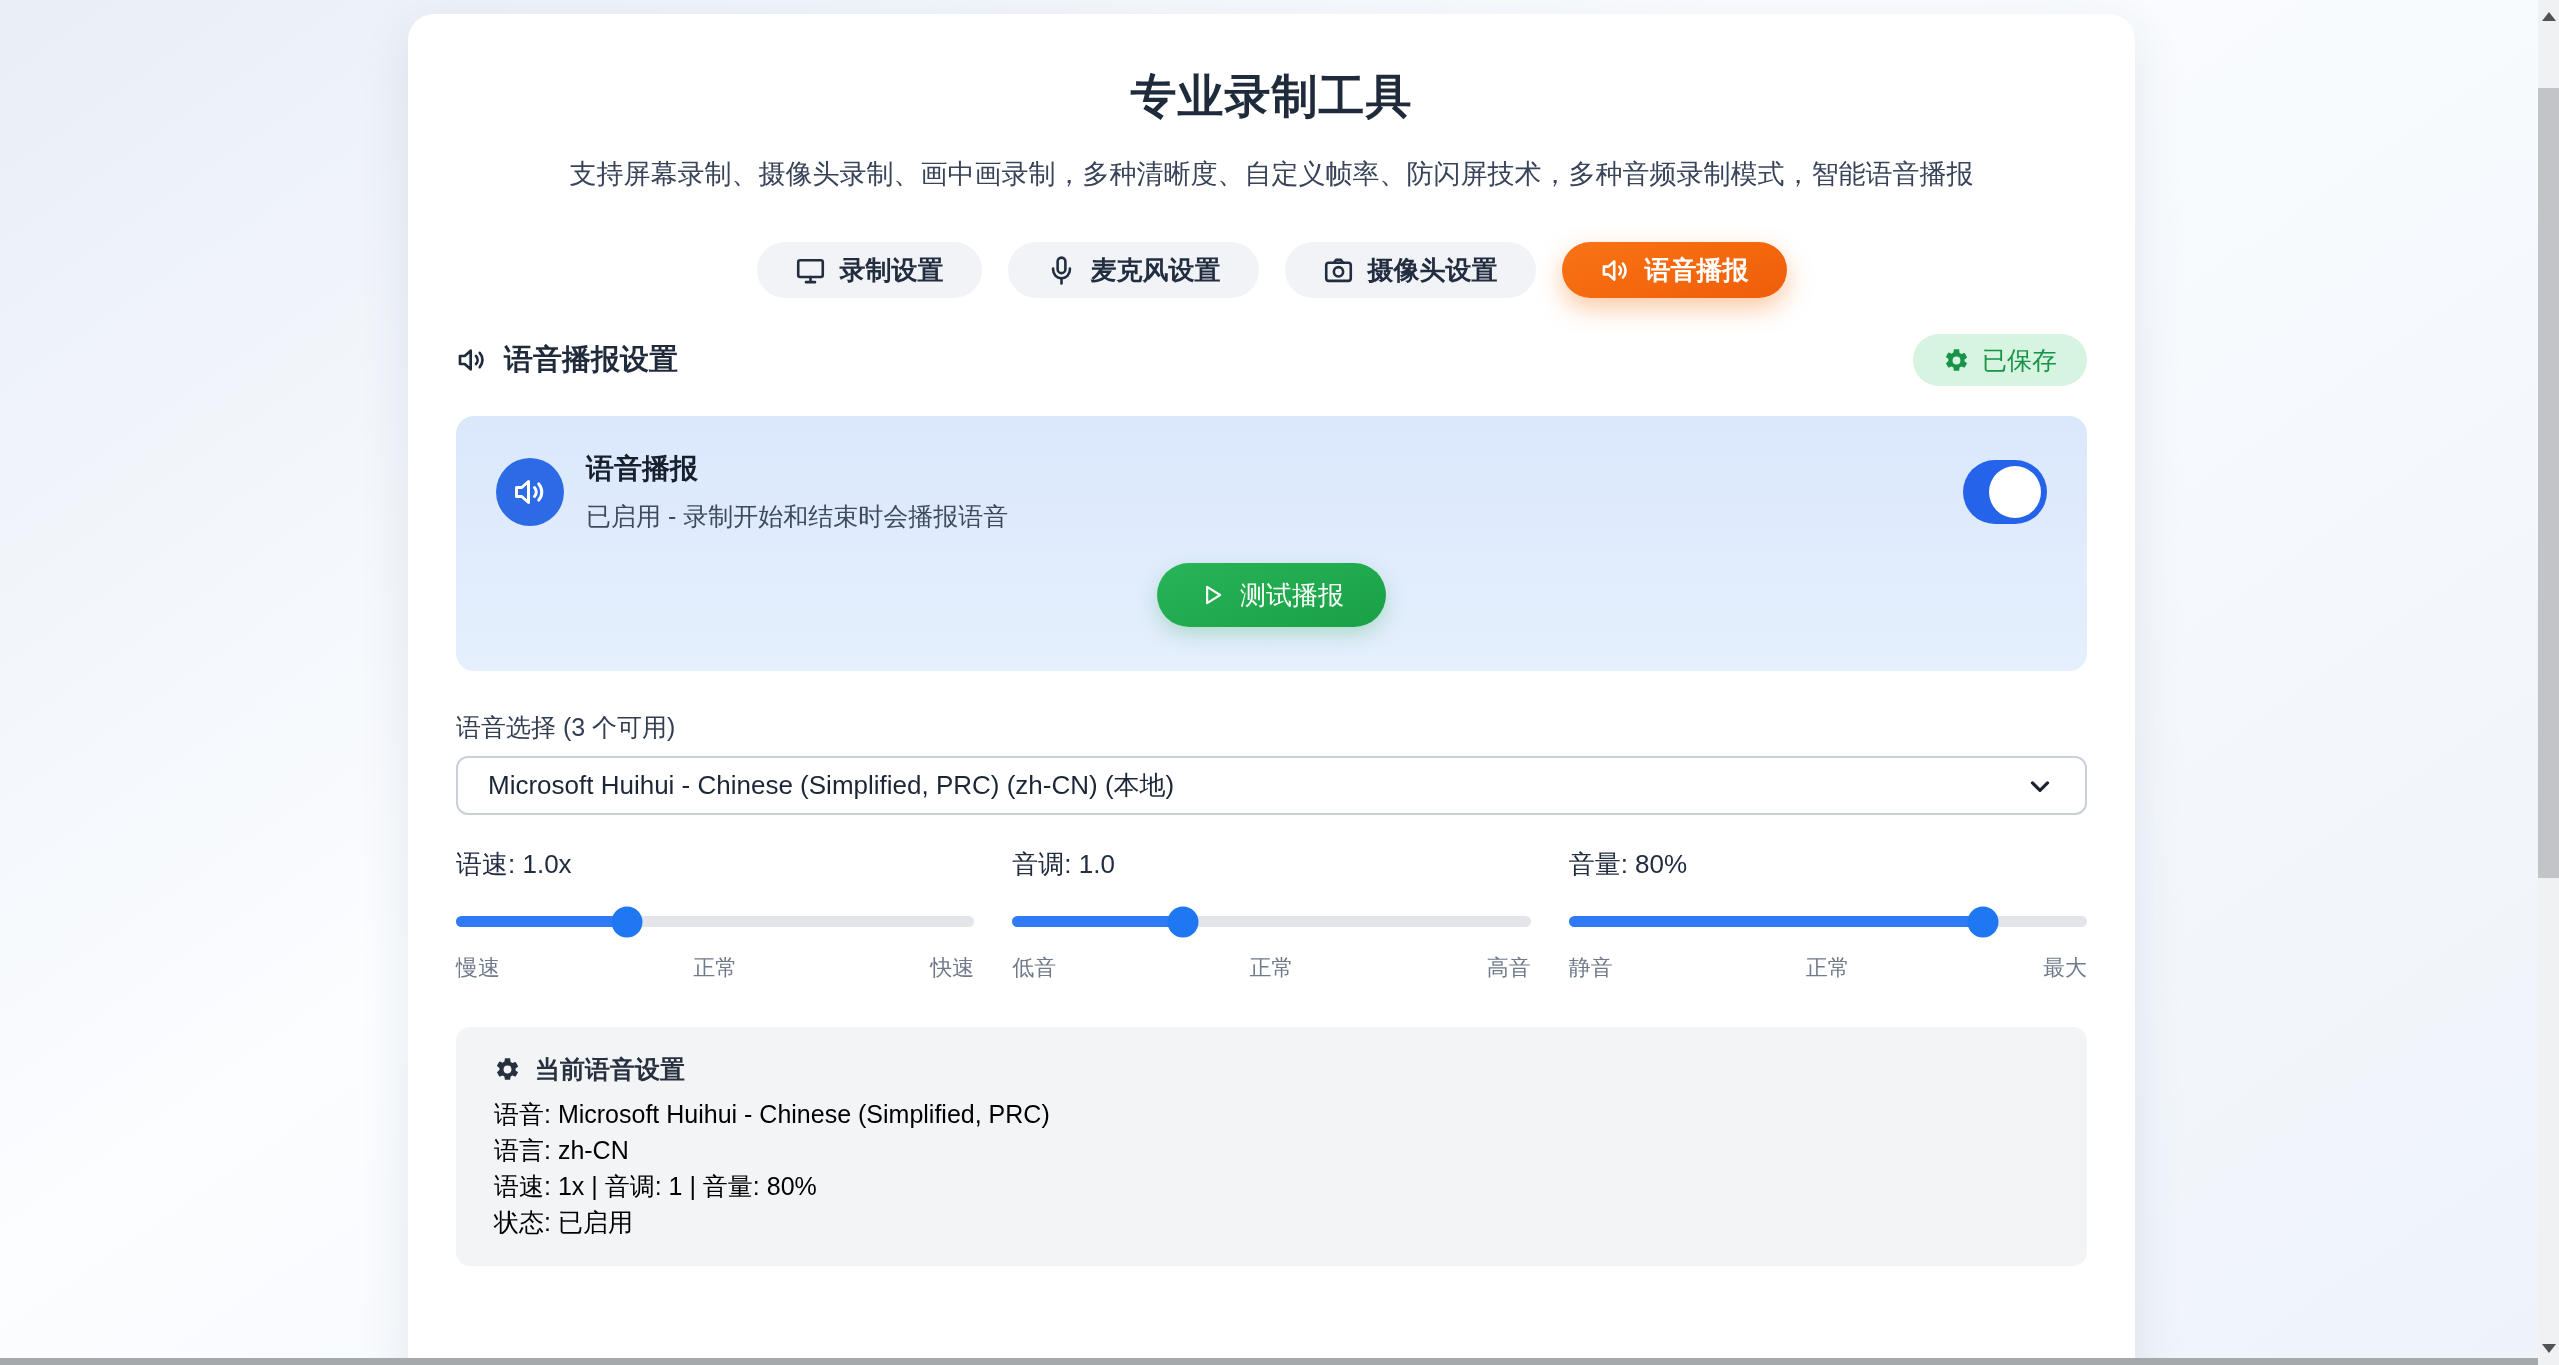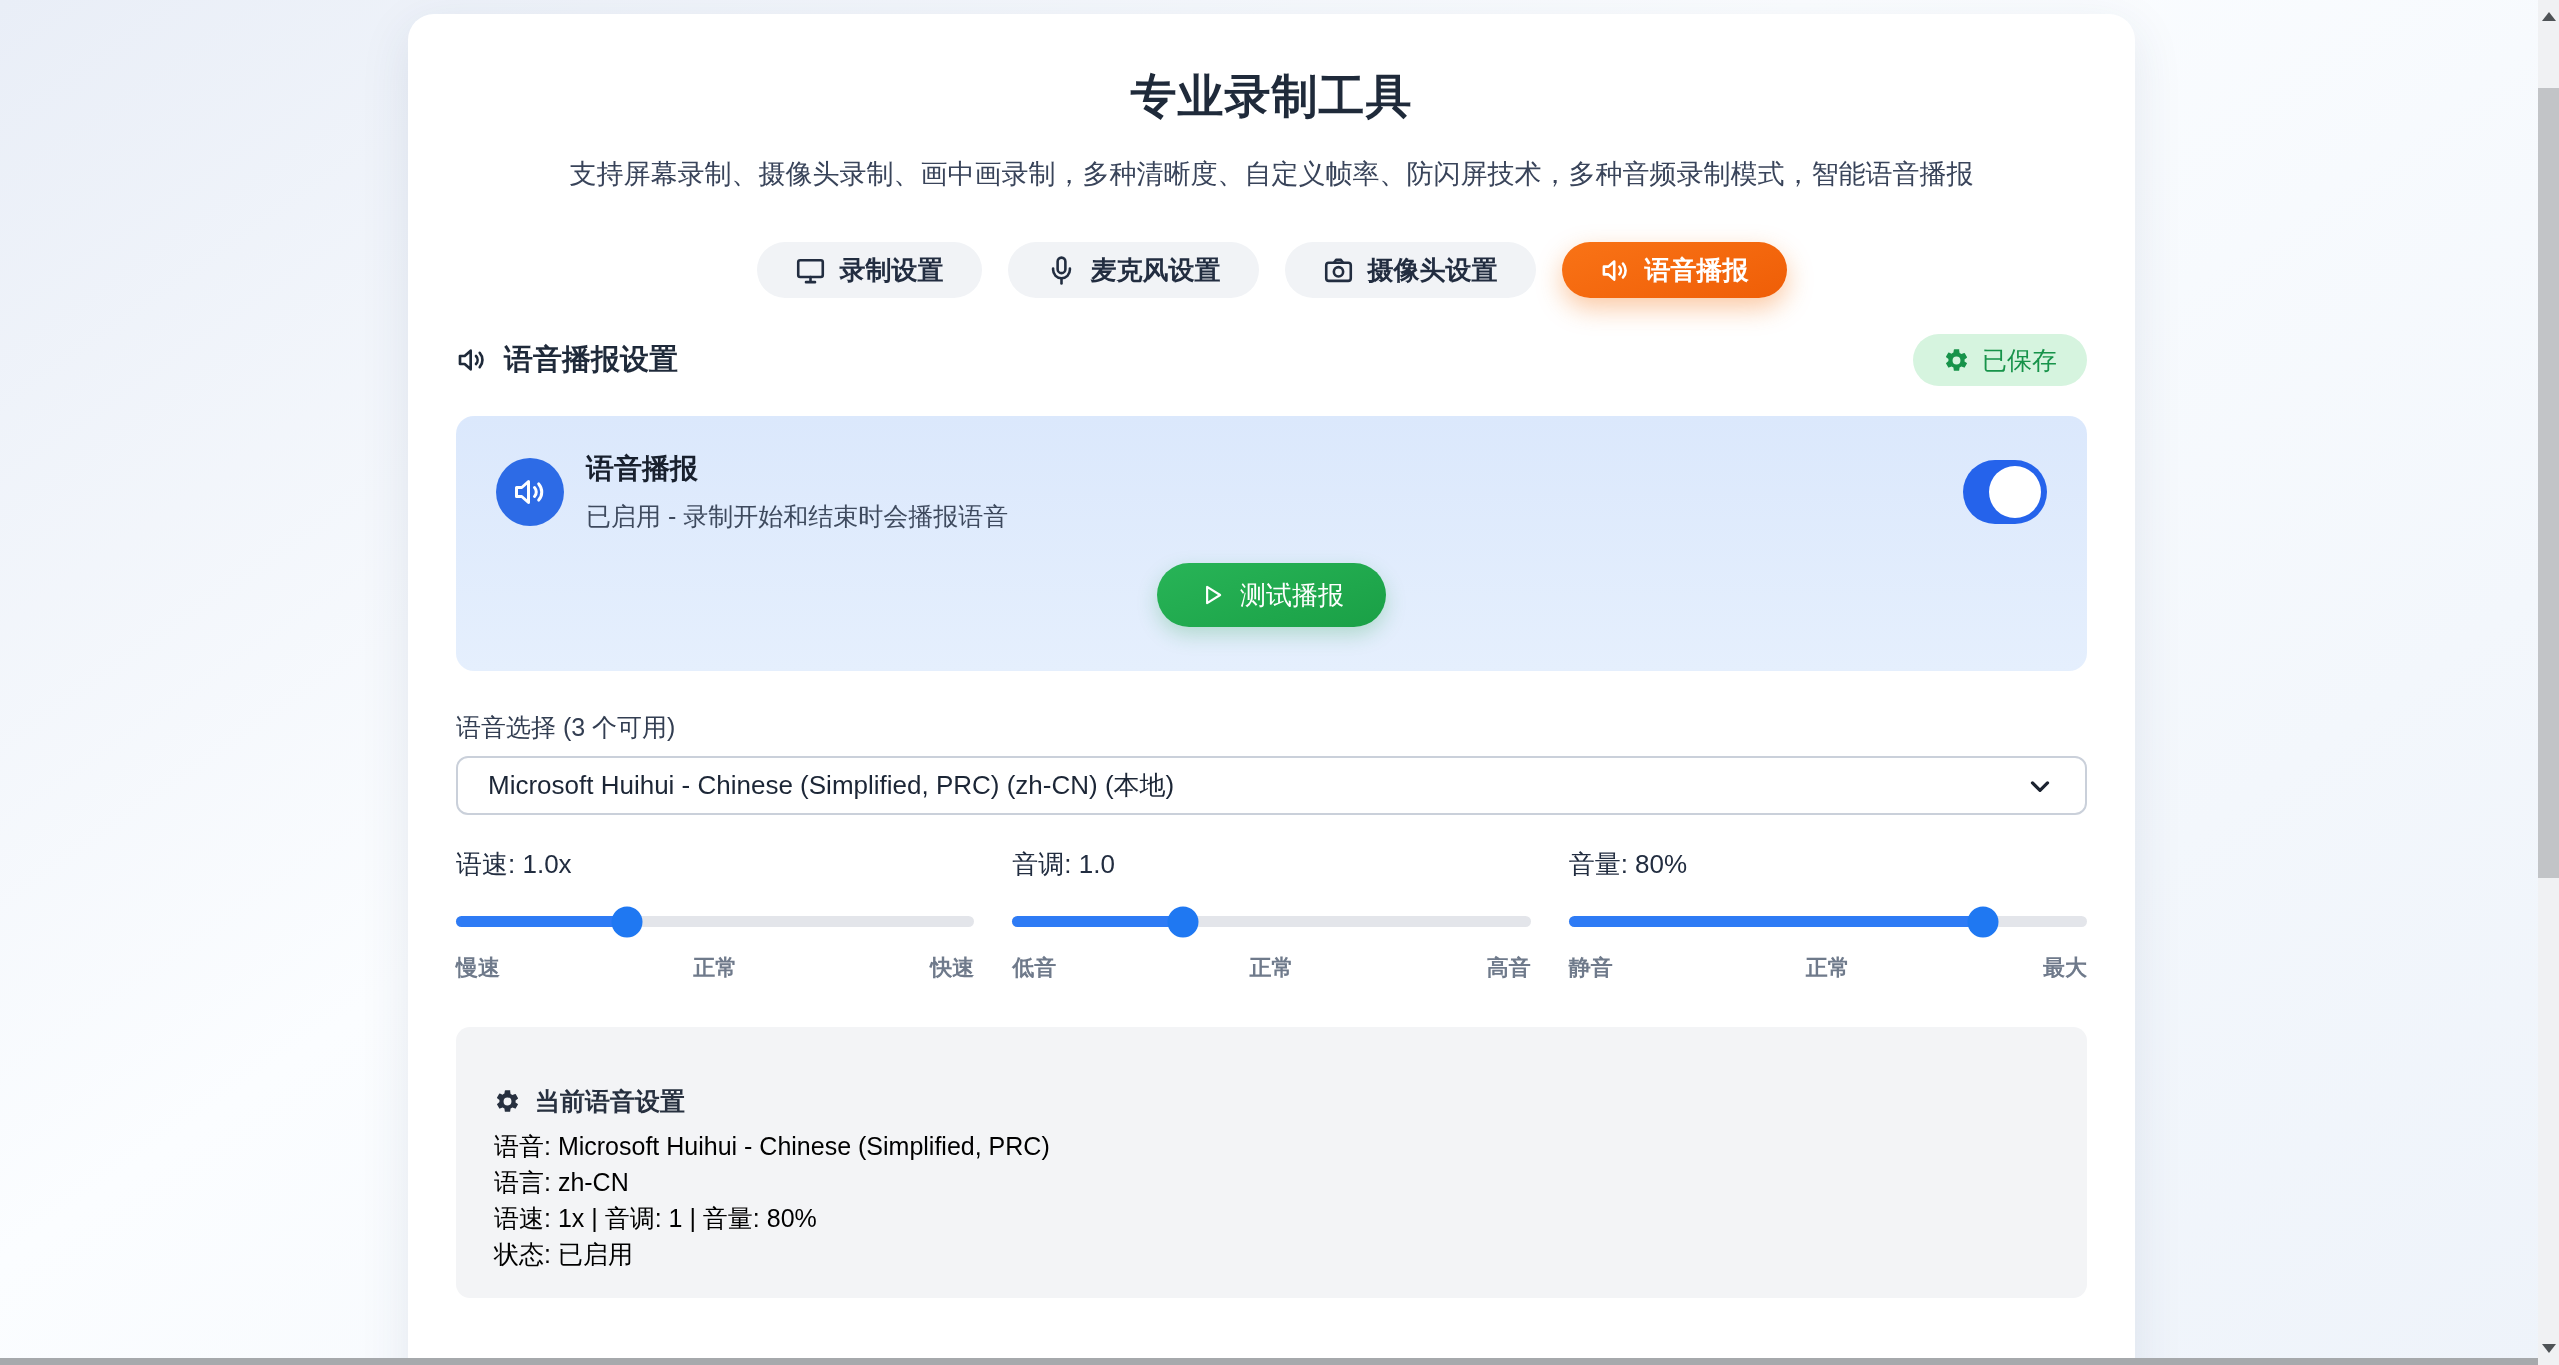--- a/index.html
+++ b/index.html
@@ -79,24 +79,24 @@
   .voice-select .chev { width:30px; height:30px; }
 
   .sliders { margin-top:32px; display:grid; grid-template-columns:1fr 1fr 1fr; gap:38px; }
   .slider-label { font-size:26px; color:#222d40; }
   .slider-track { position:relative; margin-top:34px; height:11px; border-radius:6px; background:#e3e5ea; cursor:pointer; }
   .slider-fill { position:absolute; left:0; top:0; bottom:0; border-radius:6px; background:#2e7bf5; }
   .slider-thumb {
     position:absolute; top:50%; width:31px; height:31px; border-radius:50%;
     background:#1f78f2; transform:translate(-50%,-50%); cursor:grab;
   }
-  .slider-marks { margin-top:26px; display:flex; justify-content:space-between; font-size:22px; color:#6f7a8b;font-weight:bold; }
+  .slider-marks { margin-top:26px; display:flex; justify-content:space-between; font-size:22px; color:#6f7a8b; }
 
   .settings-panel { margin-top:44px; background:#f3f4f6; border-radius:14px; padding:26px 38px 26px; }
-  .settings-head { display:flex; align-items:center; gap:14px; font-size:25px; color:#27303f; font-weight:600;margin-top:32px; }
+  .settings-head { display:flex; align-items:center; gap:14px; font-size:25px; color:#27303f; font-weight:600; }
   .settings-head .gicon { width:27px; height:27px; }
   .settings-lines { margin-top:10px; }
   .settings-line { font-size:25px; color:#000000; line-height:36px; }
 
   
   .vscroll { position:absolute; right:0; top:0; width:21px; height:1365px; background:#f0f1f3; z-index:50; }
   .vscroll .arrow-up, .vscroll .arrow-down {
     position:absolute; left:4px; width:0; height:0; cursor:pointer;
   }
   .vscroll .arrow-up { top:12px; border-left:7px solid transparent; border-right:7px solid transparent; border-bottom:9px solid #4f5356; }

